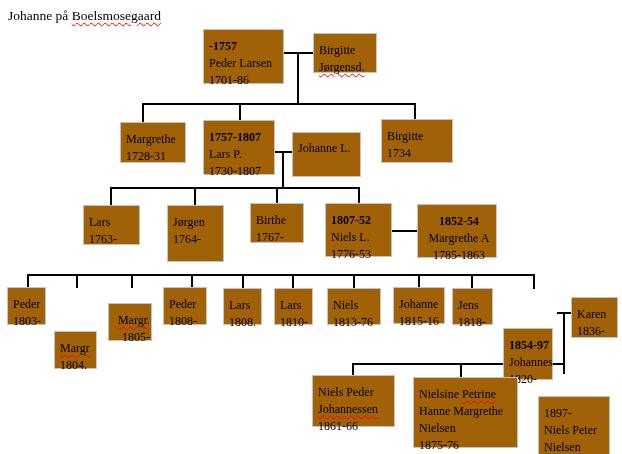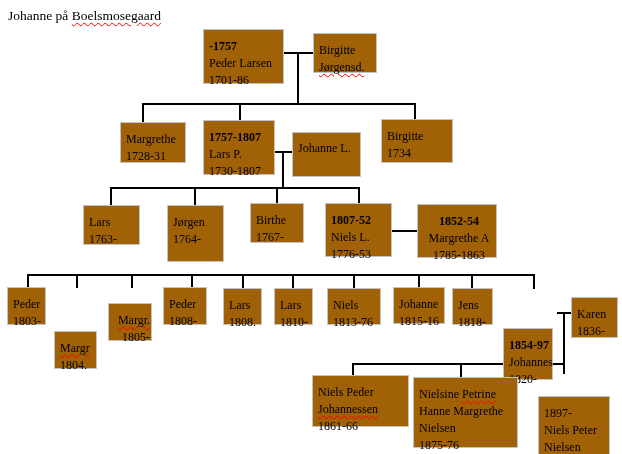--- a/index.html
+++ b/index.html
@@ -163,21 +163,21 @@
     </div>
     <div class="node" style="left: 503px; top: 288px; width: 50px; height: 52px; margin-top: 40px;">
       <div><span class="b">1854-97</span></div>
       <div><span>Johannes</span></div>
       <div><span>1820-</span></div>
     </div>
     <div class="node" style="left: 571px; top: 297px; width: 47px; height: 41px;">
       <div><span>Karen</span></div>
       <div><span>1836-</span></div>
     </div>
-    <div class="node" style="left: 312px; top: 375px; width: 97px; height: 52px;">
+    <div class="node" style="left: 312px; top: 375px; width: 83px; height: 52px;">
       <div><span>Niels Peder</span></div>
       <div><span class="sq">Johannessen</span></div>
       <div><span>1861-66</span></div>
     </div>
     <div class="node" style="left: 413px; top: 377px; width: 105px; height: 71px;">
       <div><span>Nielsine </span><span class="sq">Petrine</span></div>
       <div><span>Hanne Margrethe</span></div>
       <div><span>Nielsen</span></div>
       <div><span>1875-76</span></div>
     </div>

